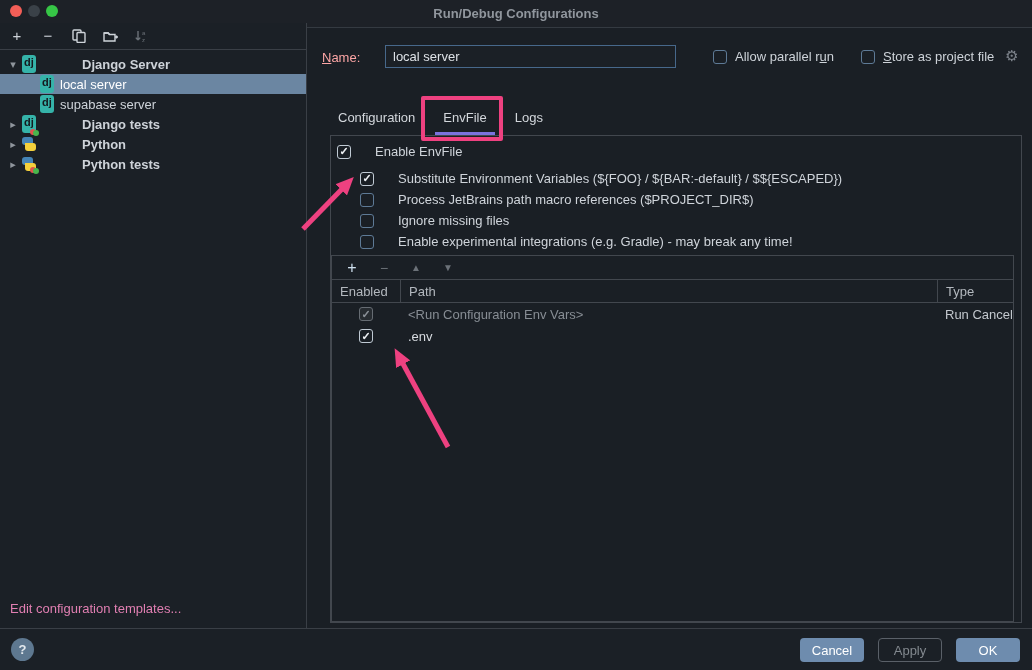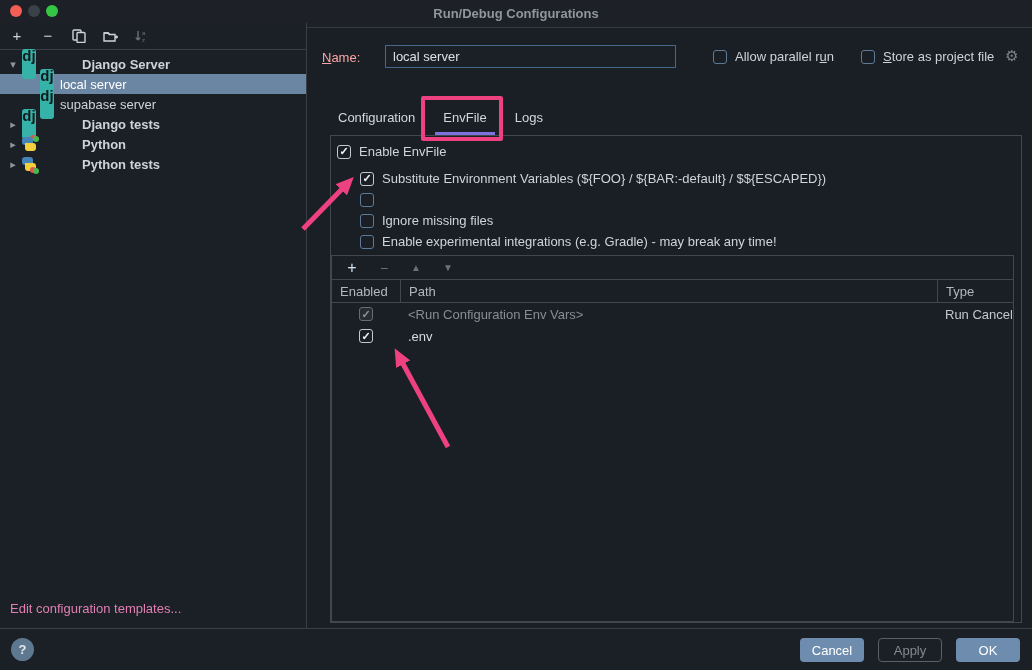--- a/index.html
+++ b/index.html
@@ -33,22 +33,22 @@
   .tbi svg { display:block; margin:0 auto; }
   .tree { padding-top:4px; }
   .trow { height:20px; display:flex; align-items:center; cursor:pointer; }
   .trow .chev { width:14px; margin-left:6px; color:#8f959c; font-size:11px; text-align:center; }
   .trow.group .label { font-weight:bold;padding-left:40px; }
   .trow.child { padding-left:38px; }
   .trow .label { margin-left:6px; white-space:nowrap; }
   .trow.selected { background:#6b86a2; }
   .trow.selected .label { color:#ffffff; }
   .dj-ico {
-    width:14px; height:30px; border-radius:3px; background:#35b3a9;
-    color:#14191e; font-size:15px; font-weight:bold; line-height:14px;
+    width:14px; height:18px; border-radius:3px; background:#35b3a9;
+    color:#14191e; font-size:11px; font-weight:bold; line-height:14px;
     text-align:center; flex:0 0 14px; position:relative; margin-left:2px;
   }
   .py-ico { width:14px; height:14px; position:relative; flex:0 0 14px; margin-left:2px; }
   .py-ico .half-a { position:absolute; left:0; top:0; width:11px; height:8px; border-radius:3px 3px 0 3px; background:#4584b6; }
   .py-ico .half-b { position:absolute; right:0; bottom:0; width:11px; height:8px; border-radius:0 3px 3px 3px; background:#f4d03c; }
   .test-dots { position:absolute; right:-3px; bottom:-3px; width:9px; height:7px; }
   .test-dots i { position:absolute; width:6px; height:6px; border-radius:50%; }
   .test-dots .r { left:0; top:0; background:#e0544e; }
   .test-dots .g { right:0; bottom:0; background:#49b64c; }
   .edit-templates {
@@ -88,21 +88,21 @@
   .tab.selected { border-bottom-color:#7b72de; }
   
   .panel {
     position:absolute; left:330px; top:135px; width:692px; height:488px;
     border:1px solid #42474e; background:#1a1f25;
   }
   .opt-row { display:flex; align-items:center; height:21px; margin-left:6px; cursor:pointer; }
   .opt-row.first { margin-top:5px; }
   .opt-row.indented { margin-left:29px; }
   .opt-row.gap { margin-top:6px; }
-  .opt-row .olabel { margin-left:8px; white-space:nowrap; color:#cfd4da; }
+  .opt-row .olabel { margin-left:24px; white-space:nowrap; color:#cfd4da; }
   
   .tableblock {
     position:absolute; left:0px; top:119px; width:683px; height:367px;
     border:1px solid #42474e; background:#1a1f25;
   }
   .tbl-toolbar {
     height:24px; border-bottom:1px solid #42474e;
     display:flex; align-items:center; padding-left:12px; gap:16px;
   }
   .tbl-toolbar .tbi { font-size:14px; }
@@ -256,20 +256,21 @@
     <span class="olabel">Enable EnvFile</span>
   </div>
   <div class="opt-row indented gap">
     <span class="cb checked">
         <span class="mark">✓</span>
       </span>
     <span class="olabel">Substitute Environment Variables (${FOO} / ${BAR:-default} / $${ESCAPED})</span>
   </div>
   <div class="opt-row indented">
     <span class="cb"></span>
+    <span class="olabel">Process JetBrains path macro references ($PROJECT_DIR$)</span>
   </div>
   <div class="opt-row indented">
     <span class="cb"></span>
     <span class="olabel">Ignore missing files</span>
   </div>
   <div class="opt-row indented">
     <span class="cb"></span>
     <span class="olabel">Enable experimental integrations (e.g. Gradle) - may break any time!</span>
   </div>
 

